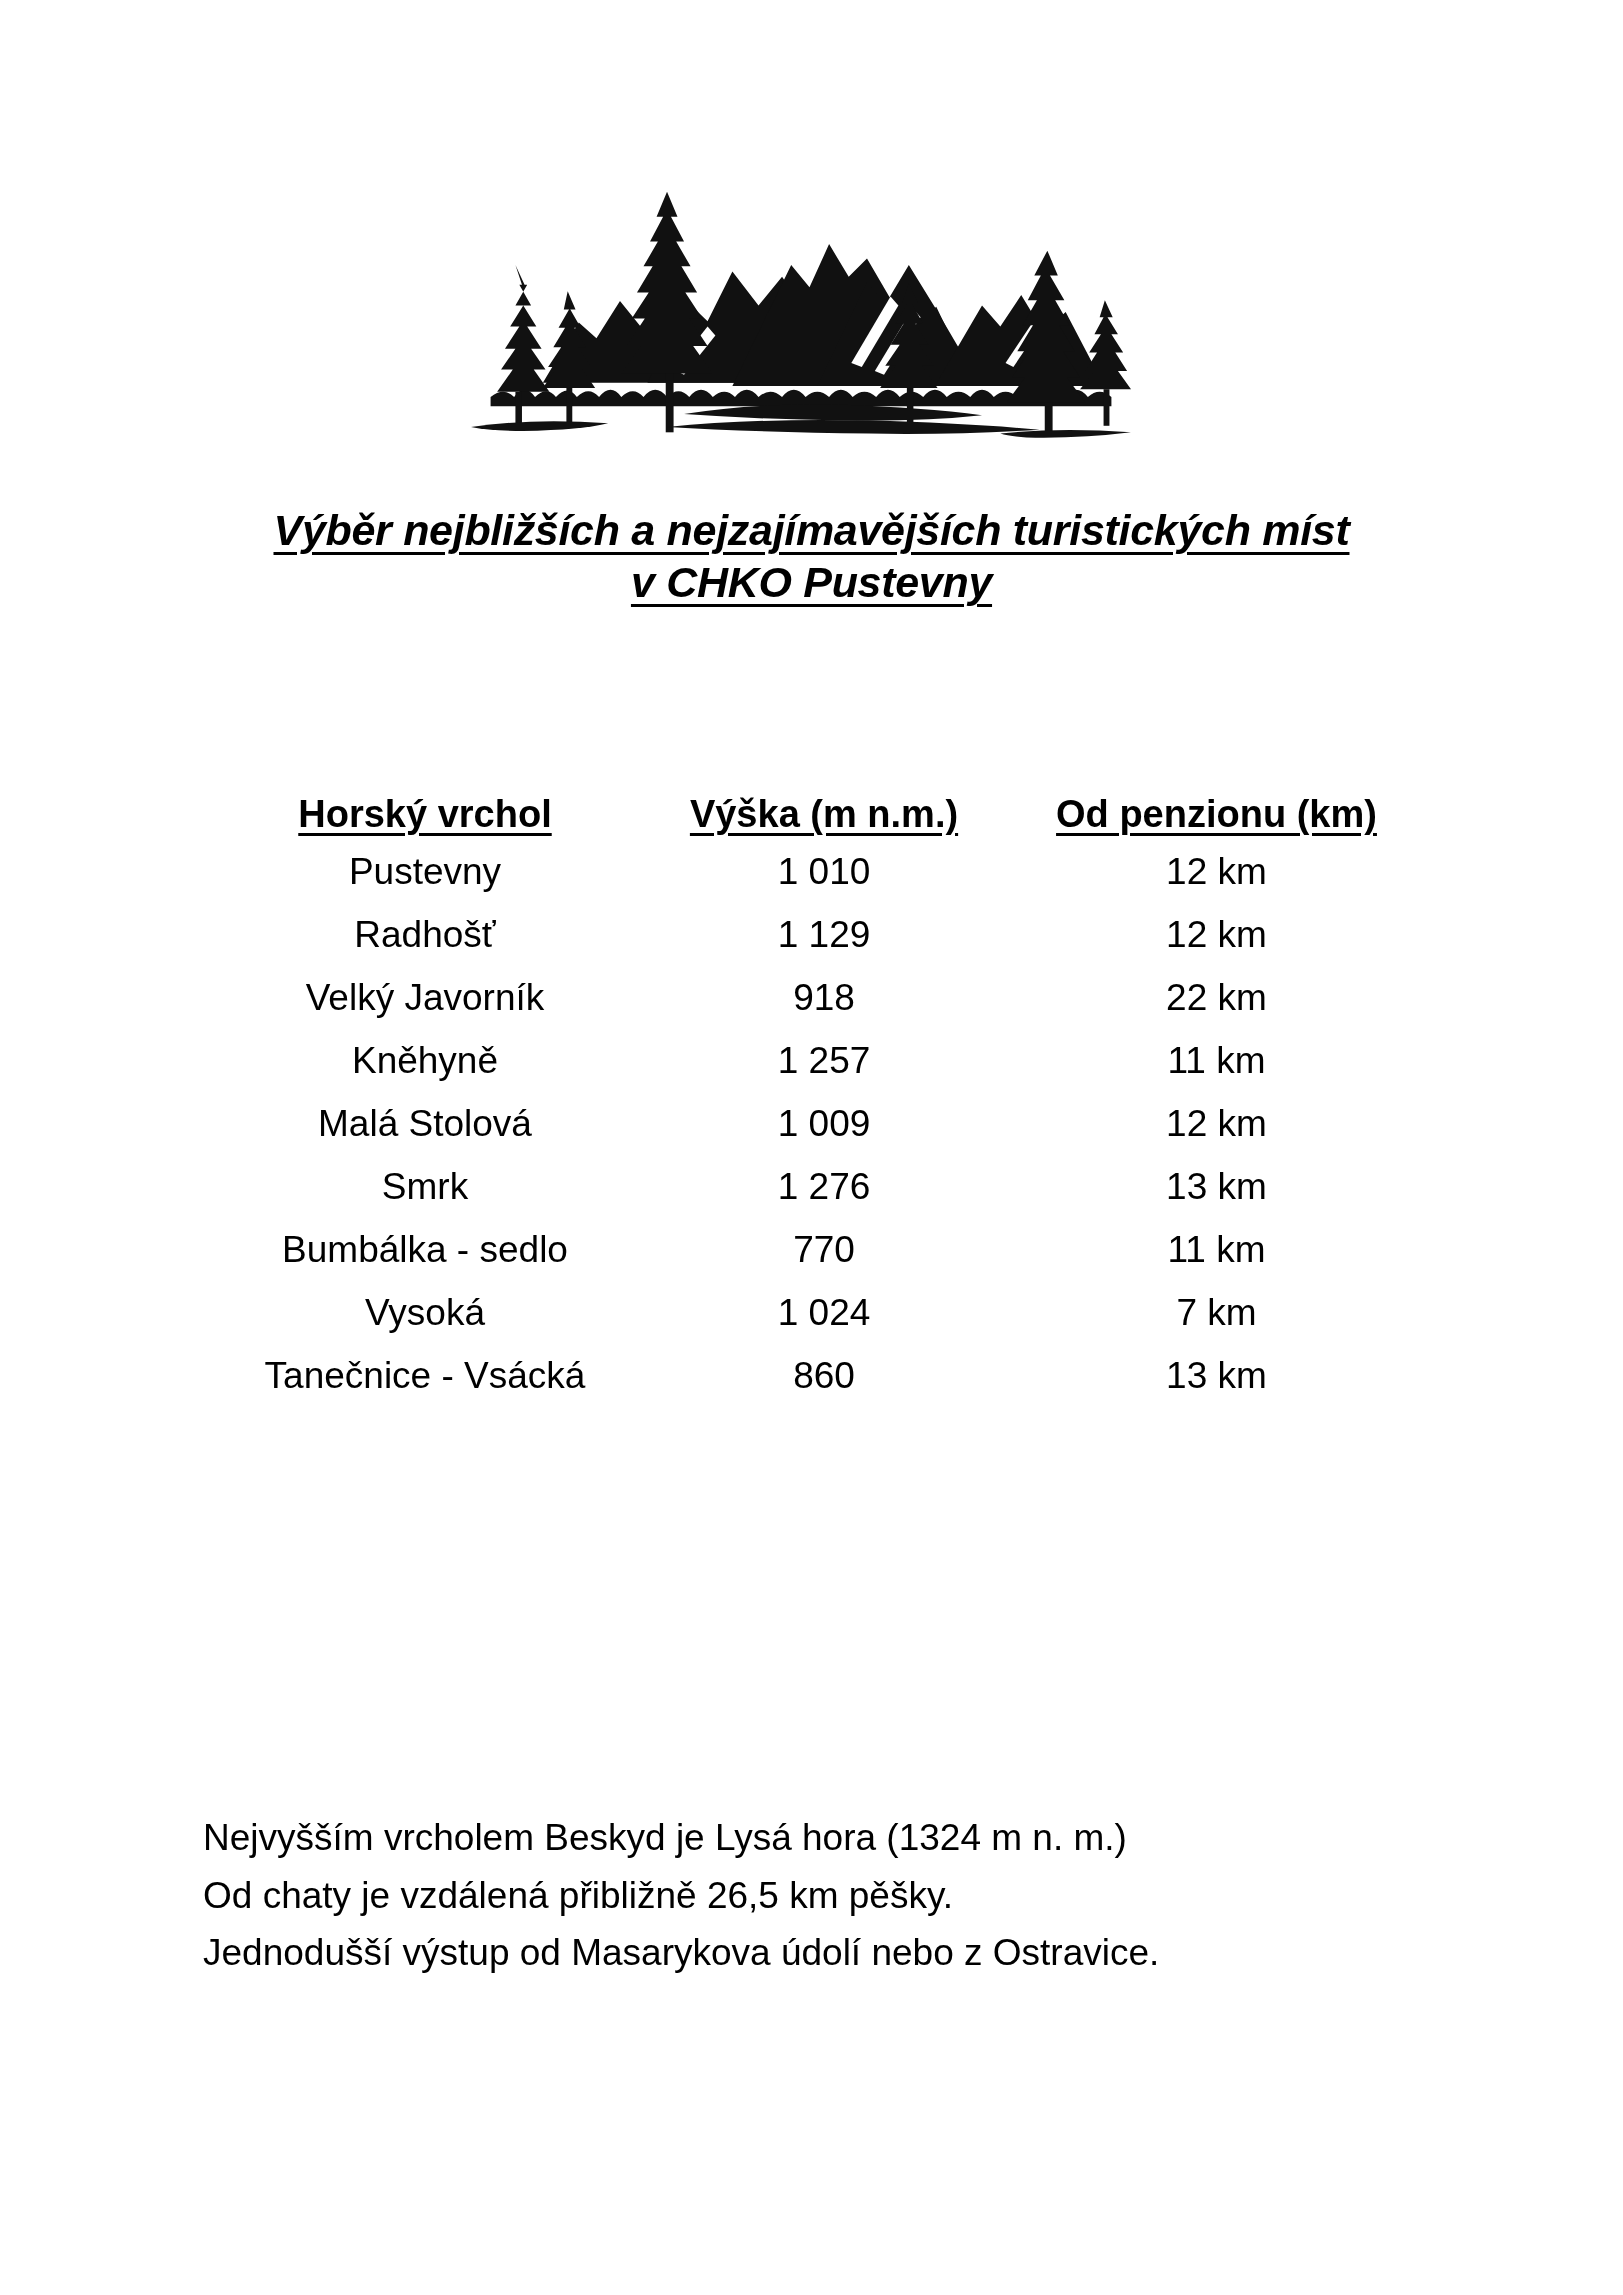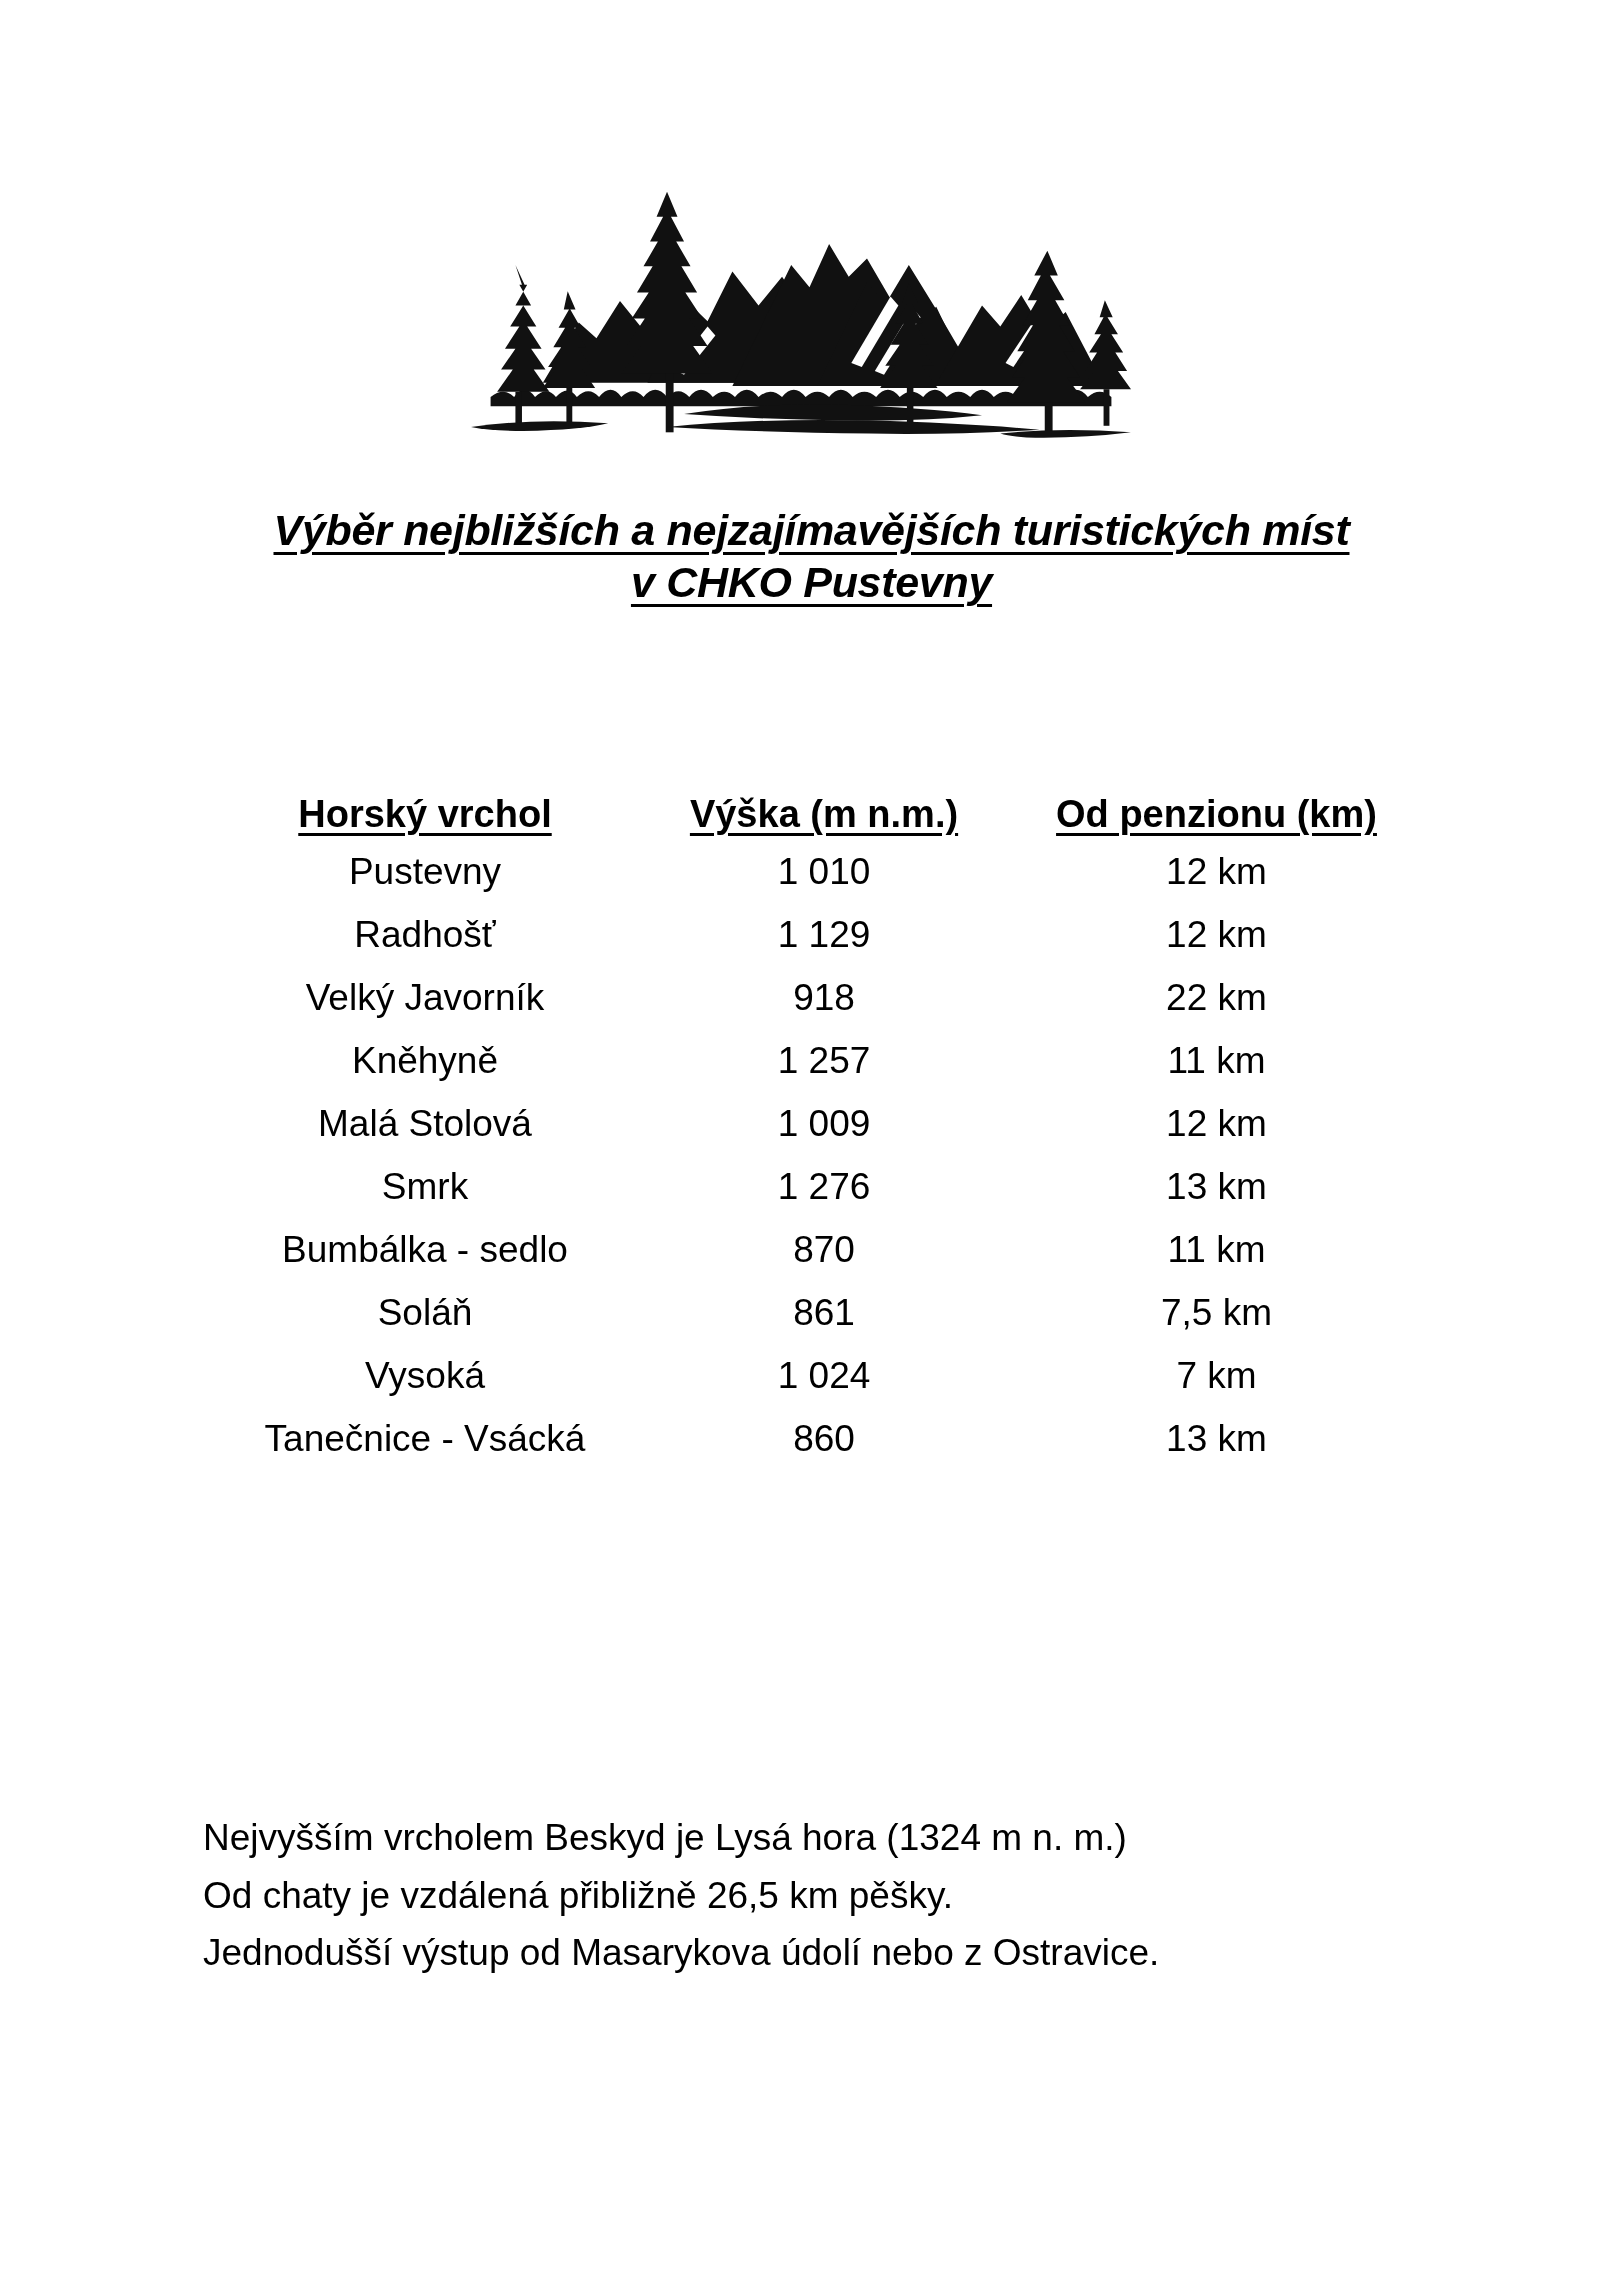--- a/index.html
+++ b/index.html
@@ -234,27 +234,22 @@
           <td>1 009</td>
           <td>12 km</td>
         </tr>
         <tr>
           <td>Smrk</td>
           <td>1 276</td>
           <td>13 km</td>
         </tr>
         <tr>
           <td>Bumbálka - sedlo</td>
-          <td>870</td>
+          <td>770</td>
           <td>11 km</td>
-        </tr>
-        <tr>
-          <td>Soláň</td>
-          <td>861</td>
-          <td>7,5 km</td>
         </tr>
         <tr>
           <td>Vysoká</td>
           <td>1 024</td>
           <td>7 km</td>
         </tr>
         <tr>
           <td>Tanečnice - Vsácká</td>
           <td>860</td>
           <td>13 km</td>

